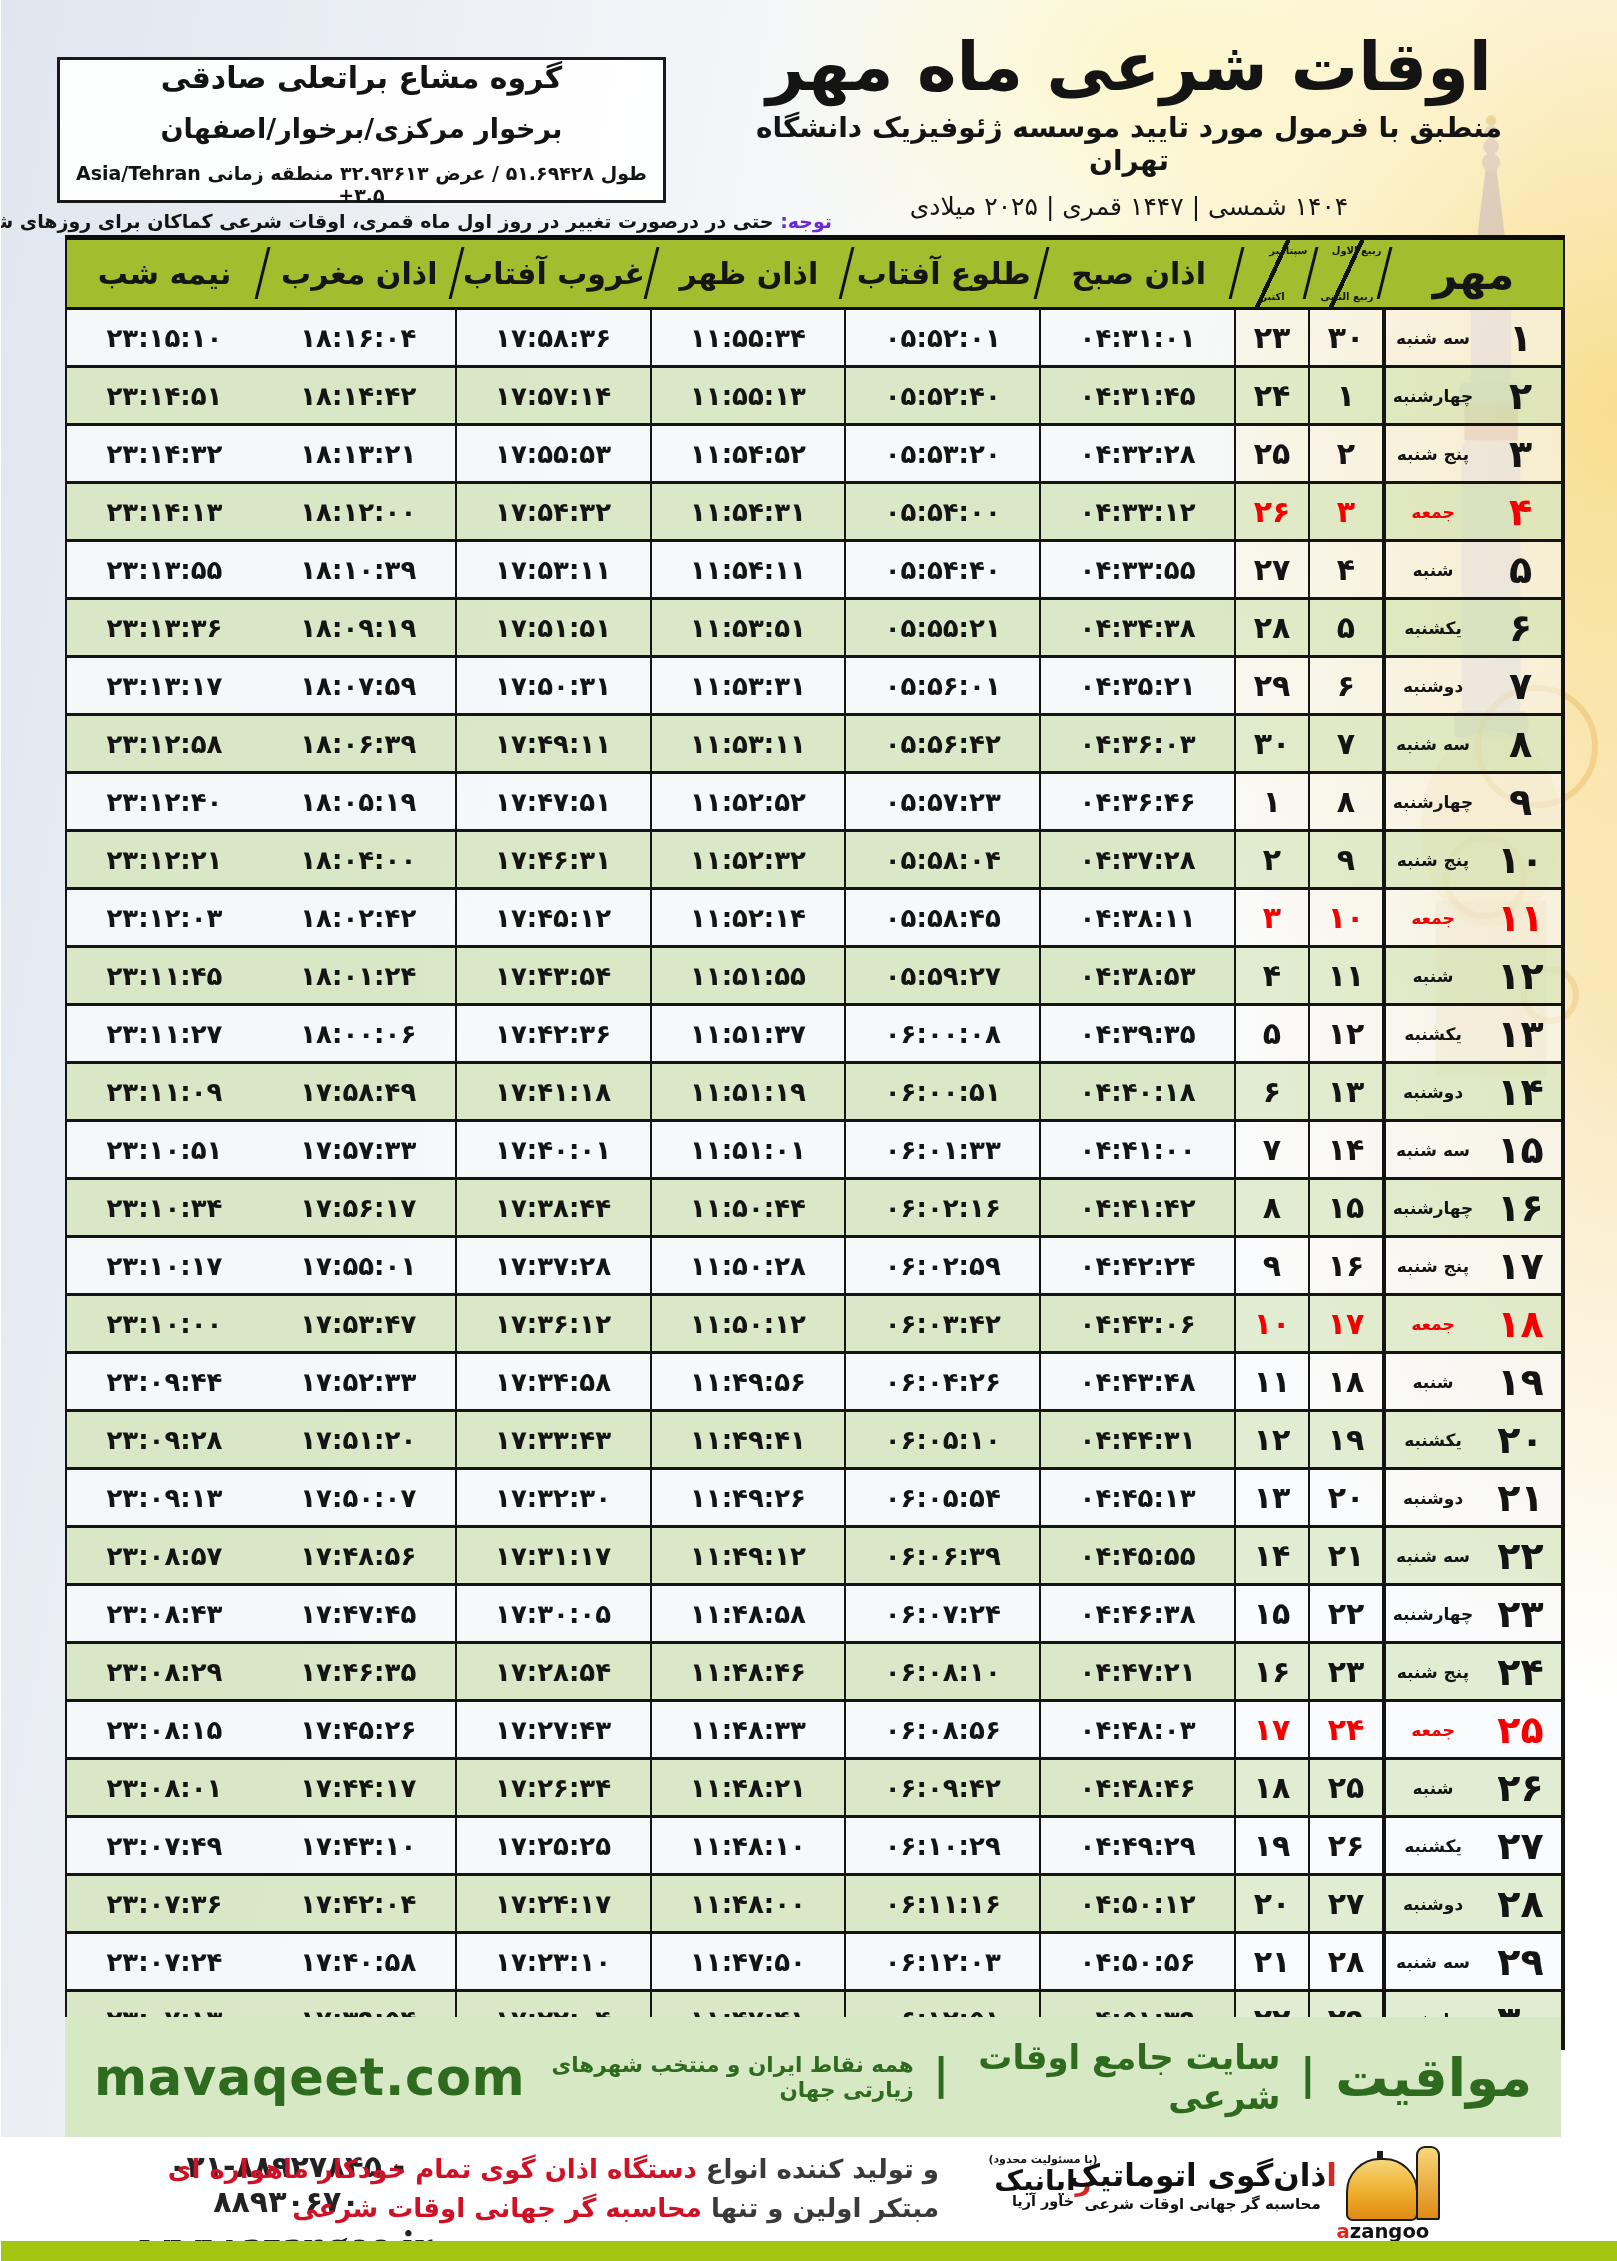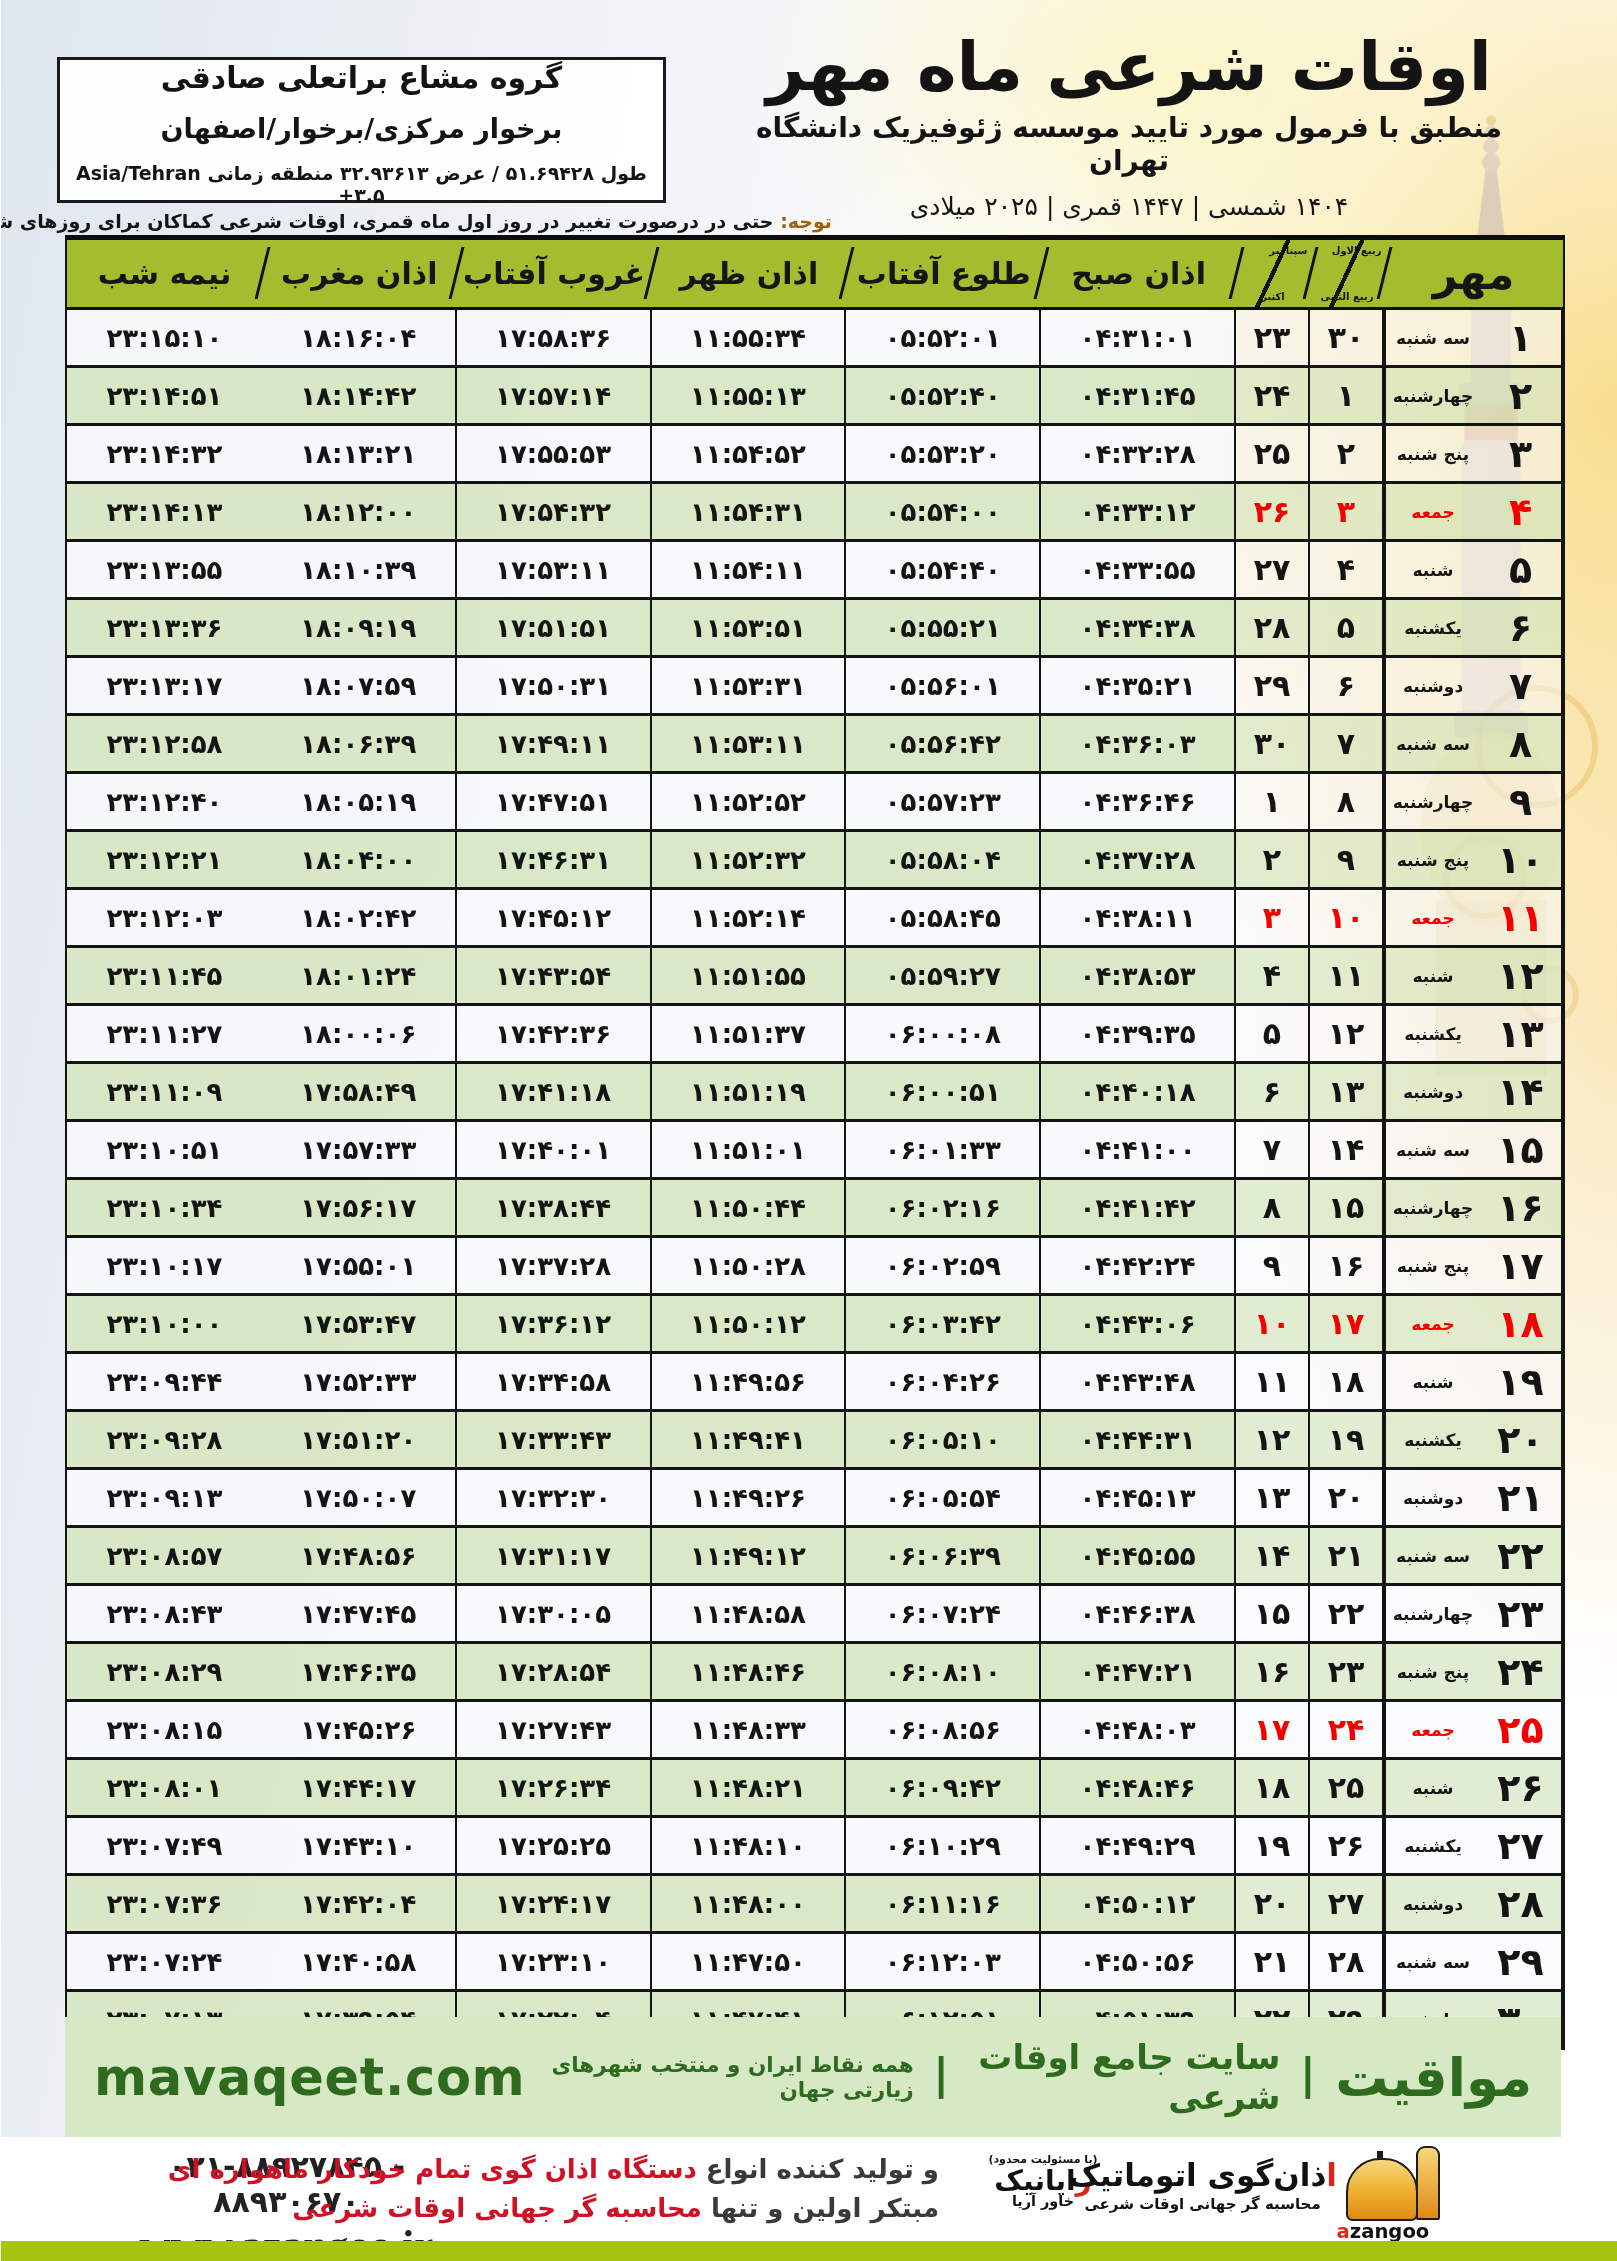--- a/index.html
+++ b/index.html
@@ -34,21 +34,21 @@
   .locbox .l2{font-size:27px;font-weight:bold;}
   .locbox .l3{font-size:19px;font-weight:bold;}
   
   .titleblock{position:absolute;right:78px;top:26px;width:822px;z-index:2;text-align:center;}
   .titleblock .t1{font-size:67px;font-weight:900;line-height:1.25;}
   .titleblock .t2{font-size:28px;font-weight:bold;margin-top:1.3px;}
   .titleblock .t3{font-size:25px;font-weight:normal;margin-top:15px;}
   
   .note{position:absolute;right:786px;top:210px;width:770px;z-index:2;
         font-size:19px;font-weight:bold;text-align:right;direction:rtl;white-space:nowrap;}
-  .note .lbl{color:#a16207;}
+  .note .lbl{color:#6d28d9;}
   
   .calendar{
     position:absolute;left:65px;top:235px;width:1496px;z-index:2;direction:rtl;
     border:2px solid #141414;border-top:5.9px solid #0d0d0d;border-bottom:3.3px solid #141414;
   }
   .thead,.row{
     display:grid;
     grid-template-columns:83px 96px 74px 74px repeat(6,1fr);
   }
   .thead{height:67px;border-bottom:3.9px solid #0d0d0d;background:#a4bd2e;}

